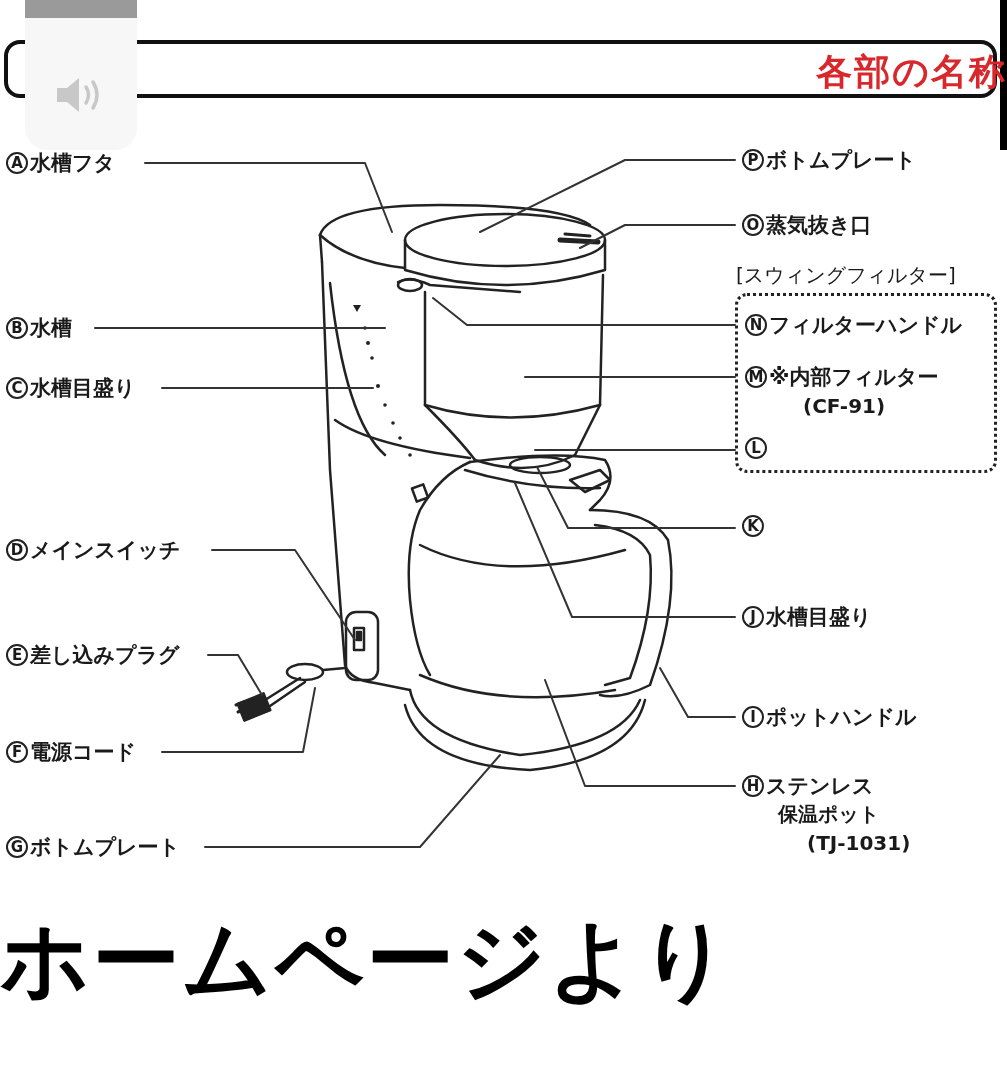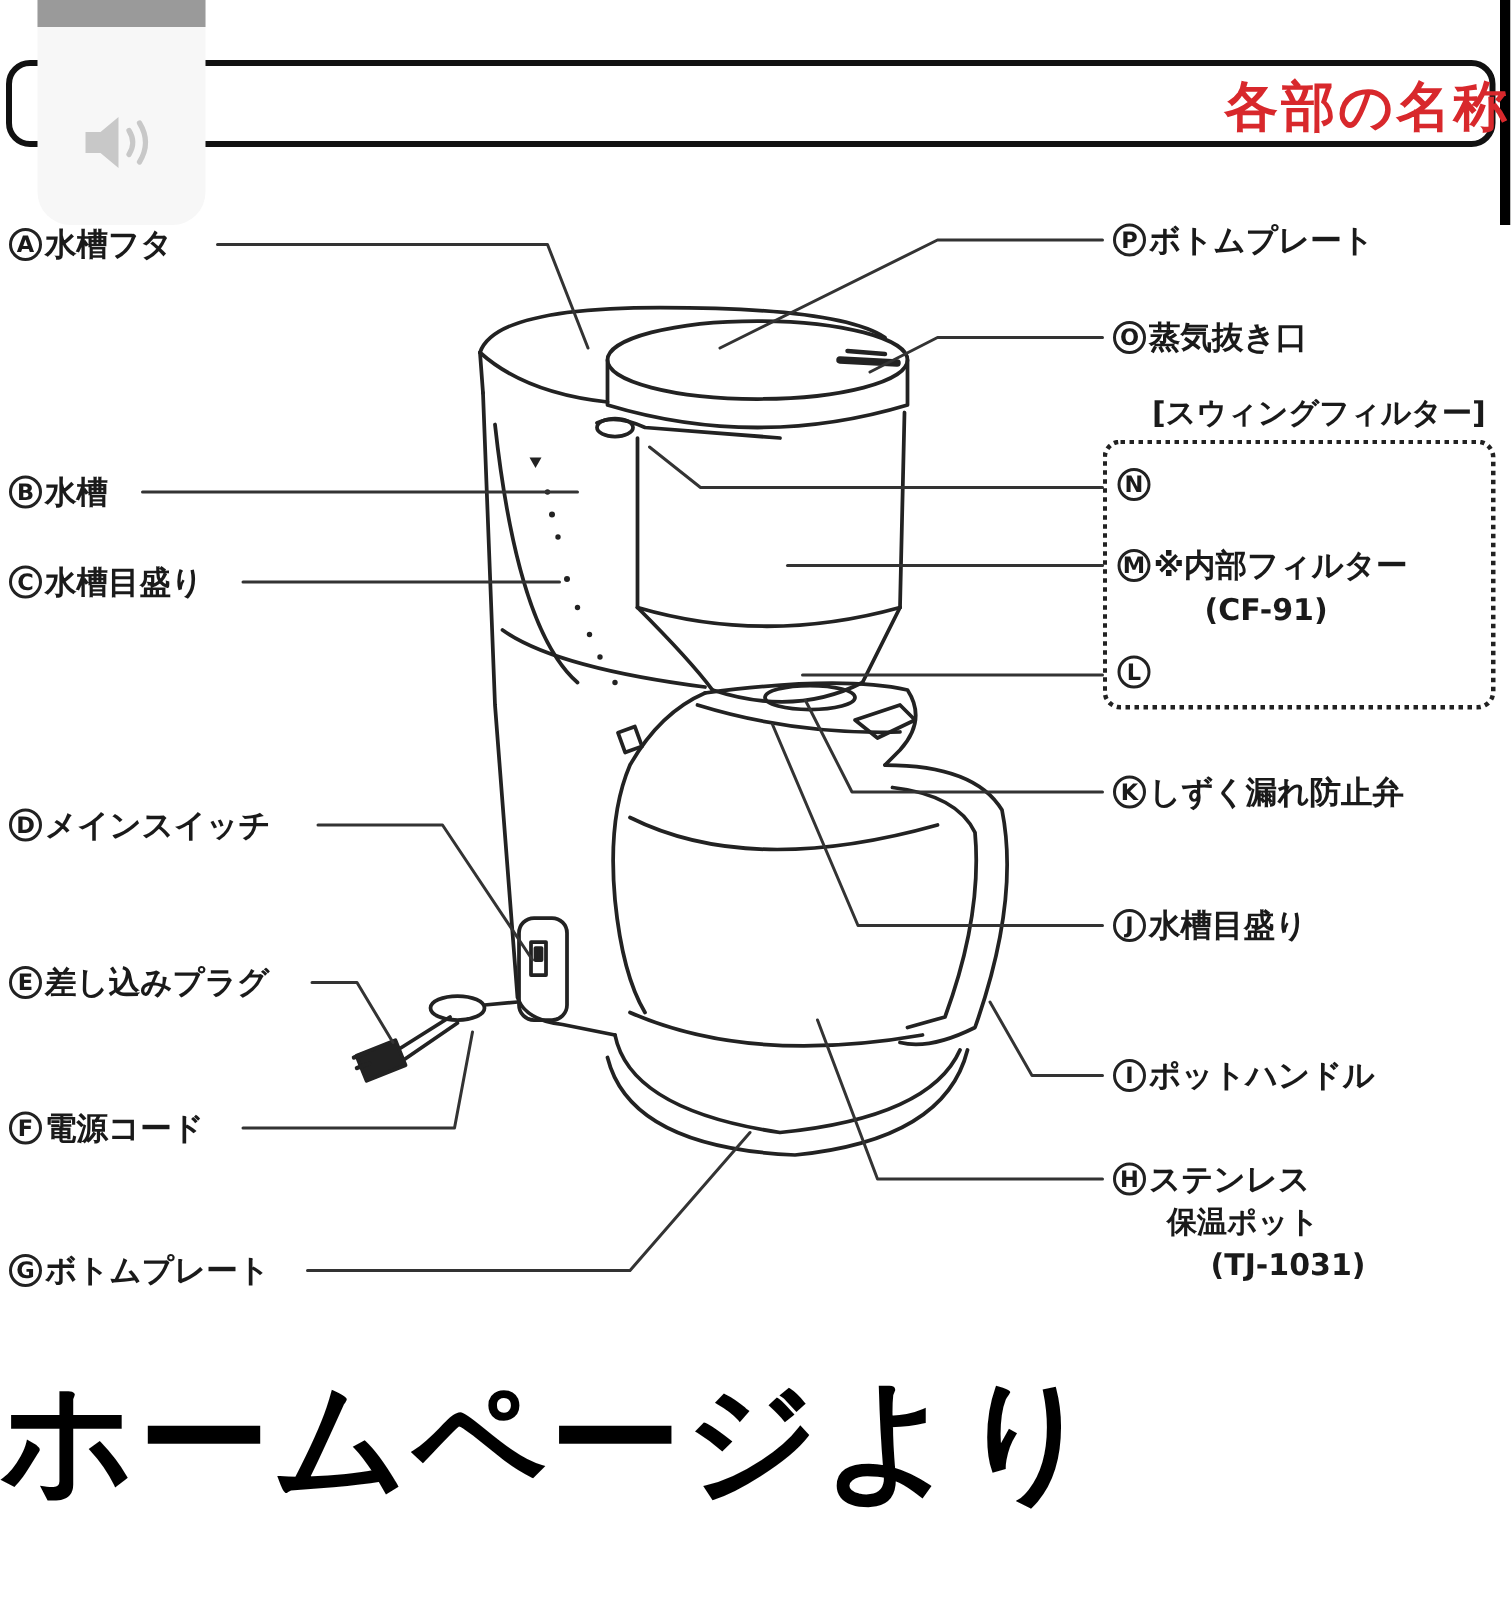--- a/index.html
+++ b/index.html
@@ -29,21 +29,21 @@
     position: absolute; font-size: 21px; font-weight: bold; white-space: nowrap; line-height: 26px;
     display: flex; align-items: center;
   }
   .badge {
     display: inline-flex; align-items: center; justify-content: center;
     width: 22px; height: 22px; border: 2px solid #222; border-radius: 50%;
     font-size: 15px; font-weight: bold; margin-right: 2px; box-sizing: border-box;
     font-family: "DejaVu Sans", sans-serif;
   }
   .sublabel { position: absolute; font-size: 20px; font-weight: bold; white-space: nowrap; line-height: 26px; }
-  .group-title { position: absolute; font-size: 20px; font-weight: bold; white-space: nowrap; margin-left: 32px; }
+  .group-title { position: absolute; font-size: 20px; font-weight: normal; white-space: nowrap; }
   .group-box {
     position: absolute; left: 735px; top: 293px; width: 262px; height: 180px;
     border: 3px dotted #222; border-radius: 12px; box-sizing: border-box;
   }
   .caption {
     position: absolute; left: 0; top: 910px; width: 1007px; text-align: left;
     font-size: 88px; font-weight: bold; color: #000; letter-spacing: 2px; line-height: 100px;
   }
 </style>
 </head>
@@ -194,33 +194,33 @@
 <div class="label" style="left:742px; top:212px;">
   <span class="badge">O</span>
   <span>蒸気抜き口</span>
 </div>
 
 <div class="group-title" style="left:736px; top:262px;">[スウィングフィルター]</div>
 <div class="group-box"></div>
 
 <div class="label" style="left:745px; top:312px;">
   <span class="badge">N</span>
+  <span>フィルターハンドル</span>
 </div>
 <div class="label" style="left:745px; top:364px;">
   <span class="badge">M</span>
   <span>※内部フィルター</span>
 </div>
 <div class="sublabel" style="left:803px; top:393px;">(CF-91)</div>
 <div class="label" style="left:745px; top:437px;">
   <span class="badge">L</span>
 </div>
 
 <div class="label" style="left:742px; top:515px;">
   <span class="badge">K</span>
-  <span>しずく漏れ防止弁</span>
 </div>
 <div class="label" style="left:742px; top:604px;">
   <span class="badge">J</span>
   <span>水槽目盛り</span>
 </div>
 <div class="label" style="left:742px; top:704px;">
   <span class="badge">I</span>
   <span>ポットハンドル</span>
 </div>
 <div class="label" style="left:742px; top:773px;">

